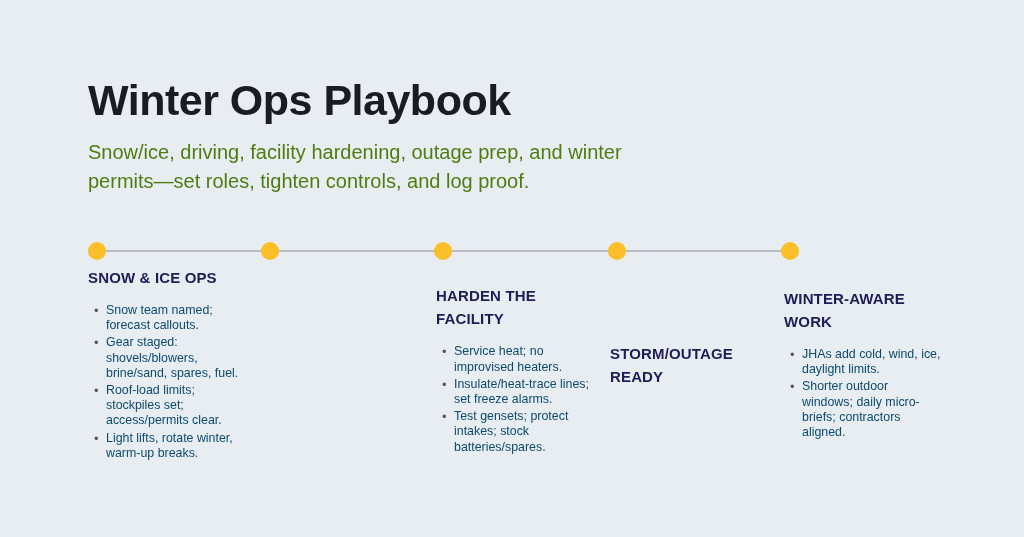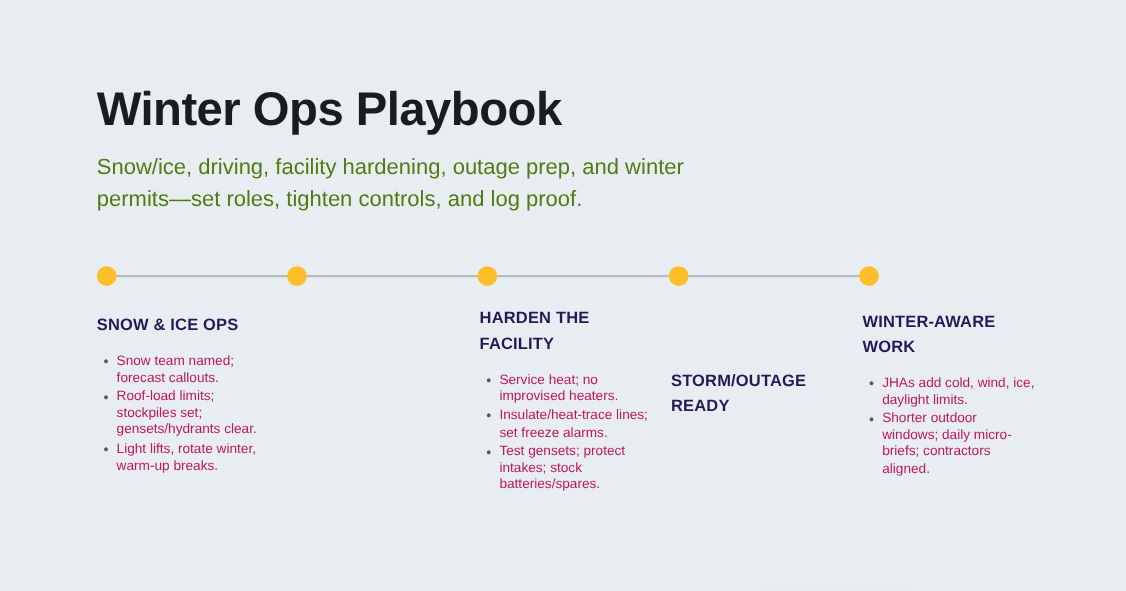--- a/index.html
+++ b/index.html
@@ -106,21 +106,21 @@
   .col-list {
     margin: 14px 0 0 0;
     padding: 0 0 0 18px;
     list-style: none;
   }
   .col-list li {
     position: relative;
     margin: 0 0 2px 0;
     font-size: 12.4px;
     line-height: 15.2px;
-    color: #be185d;
+    color: #0c4a6e;
     font-family: "Liberation Sans", sans-serif;
     word-break: break-word;
   }
   .col-list li::before {
     content: "\2022";
     position: absolute;
     left: -12px;
     top: 0;
     color: #55595f;
     font-size: 13px;
@@ -146,21 +146,22 @@
       <div class="timeline-dot" style="left: 520px; background: rgb(252, 191, 42);"></div>
       <div class="timeline-dot" style="left: 693px; background: rgb(252, 191, 42);"></div>
     </div>
 
   <div class="columns">
 
   <div class="column">
         <h2 class="col-title">SNOW &amp; ICE OPS</h2>
         <ul class="col-list">
           <li>Snow team named; forecast callouts.</li>
-          <li>Roof-load limits; stockpiles set; gensets/hydrants clear.</li>
+          <li>Gear staged: shovels/blowers, brine/sand, spares, fuel.</li>
+          <li>Roof-load limits; stockpiles set; access/permits clear.</li>
           <li>Light lifts, rotate winter, warm-up breaks.</li>
         </ul>
       </div>
       <div class="column">
       </div>
       <div class="column stagger">
         <h2 class="col-title">HARDEN THE FACILITY</h2>
         <ul class="col-list">
           <li>Service heat; no improvised heaters.</li>
           <li>Insulate/heat-trace lines; set freeze alarms.</li>

